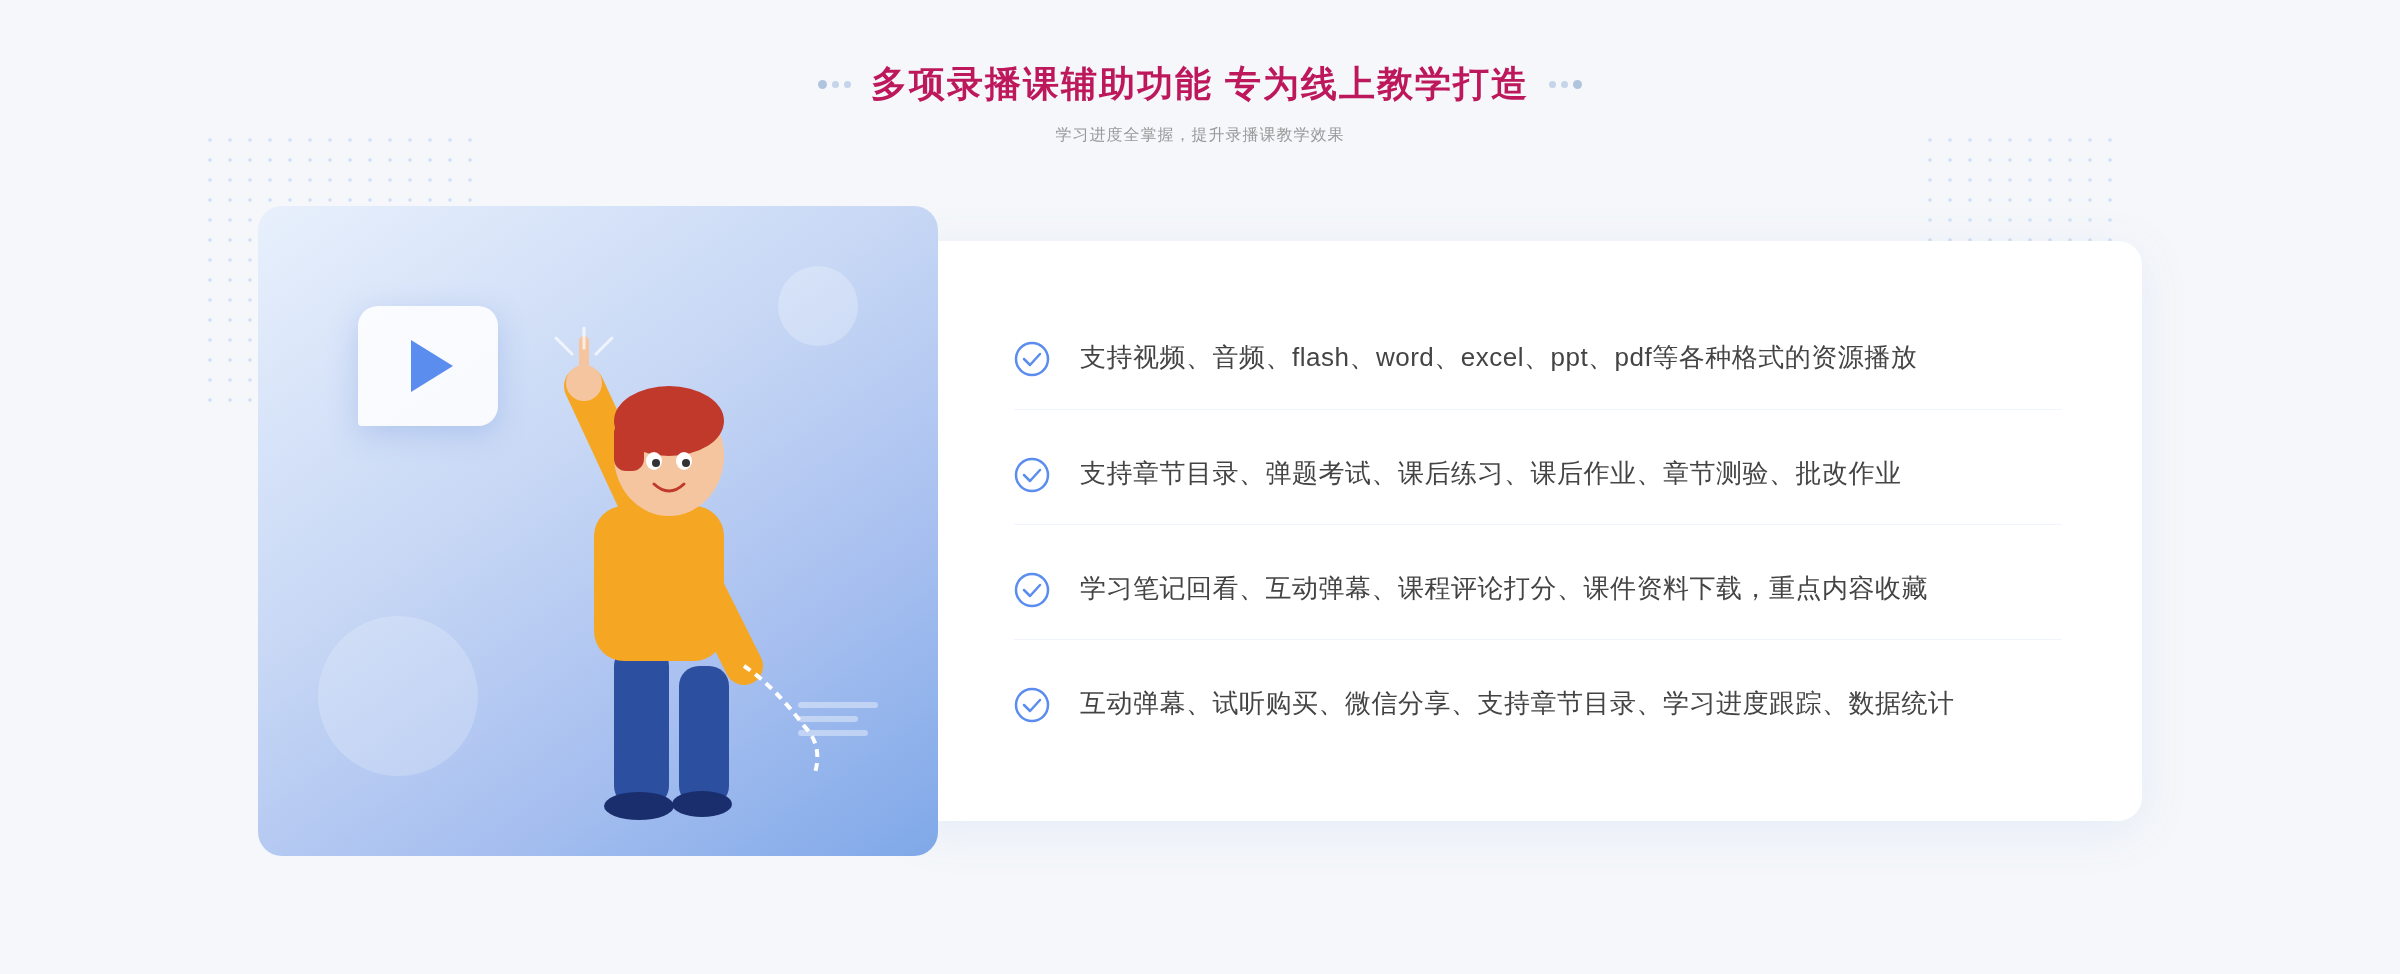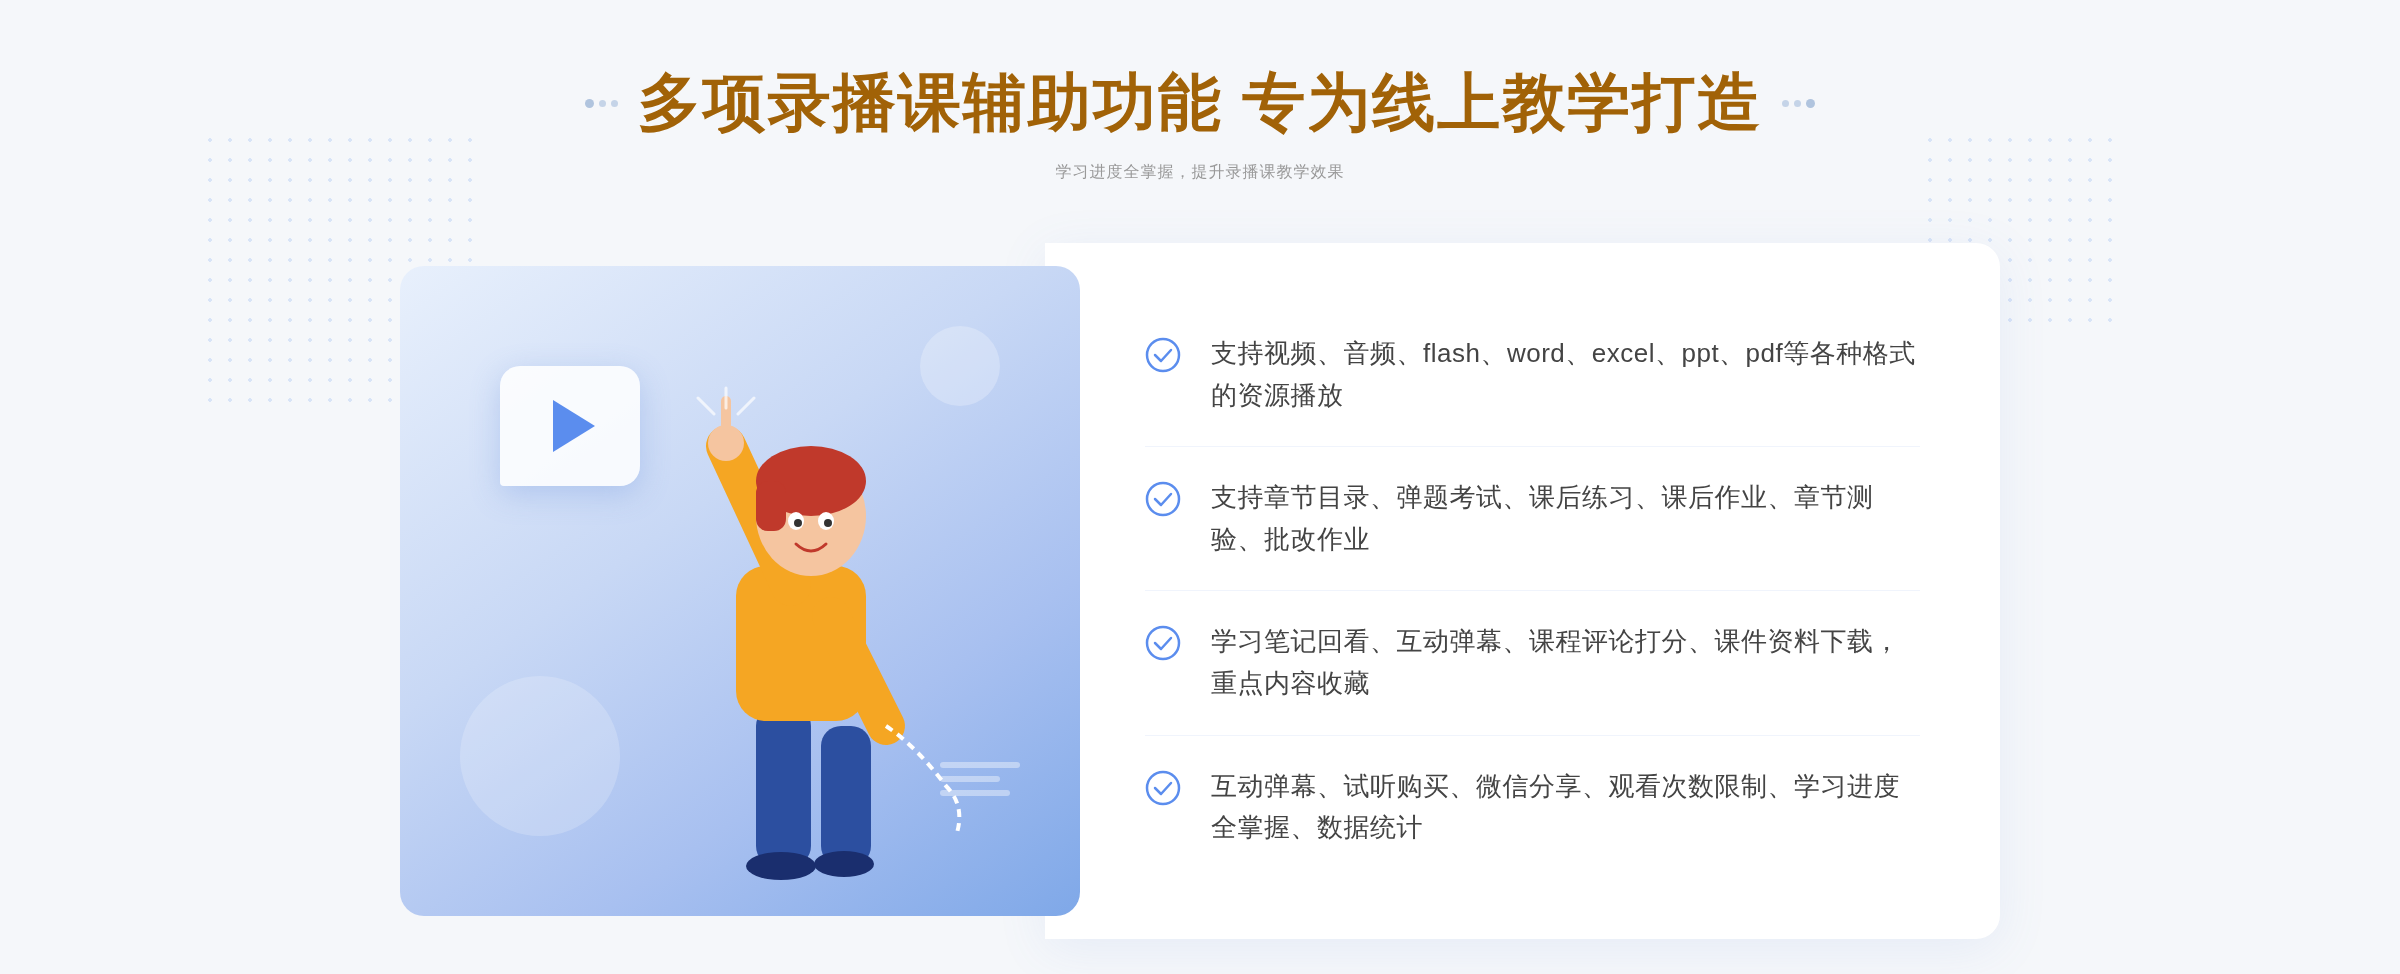--- a/index.html
+++ b/index.html
@@ -59,38 +59,38 @@
     }
 
     .title-dot-large {
       width: 9px;
       height: 9px;
       background: #b0c4de;
       border-radius: 50%;
     }
 
     .main-title {
-      font-size: 63px;
+      font-size: 36px;
       font-weight: 700;
-      color: #a16207;
+      color: #be185d;
       letter-spacing: 2px;
     }
 
     .subtitle {
       font-size: 16px;
       color: #999;
       letter-spacing: 1px;
     }
 
     
     .content-area {
       display: flex;
       align-items: center;
-      width: 1600px;
-      gap: 5px;
+      width: 1884px;
+      gap: 16px;
       position: relative;
     }
 
     
     .illustration-card {
       width: 680px;
       height: 650px;
       border-radius: 24px;
       background: linear-gradient(145deg, #e8f0fc 0%, #c8d8f5 40%, #a8c0f0 70%, #7fa8e8 100%);
       position: relative;
@@ -405,18 +405,18 @@
         <span class="feature-text">学习笔记回看、互动弹幕、课程评论打分、课件资料下载，重点内容收藏</span>
       </div>
 
       <div class="feature-item">
         <div class="check-icon">
           <svg viewBox="0 0 36 36" fill="none" xmlns="http://www.w3.org/2000/svg">
             <circle cx="18" cy="18" r="16" stroke="#5b8dee" stroke-width="2.5"></circle>
             <path d="M10 18 L16 24 L26 13" stroke="#5b8dee" stroke-width="2.5" stroke-linecap="round" stroke-linejoin="round"></path>
           </svg>
         </div>
-        <span class="feature-text">互动弹幕、试听购买、微信分享、观看次数限制、学习进度全掌握、数据统计</span>
+        <span class="feature-text">互动弹幕、试听购买、微信分享、支持章节目录、学习进度跟踪、数据统计</span>
       </div>
 
     </div>
   </div>
 </div>
 
 </body></html>

